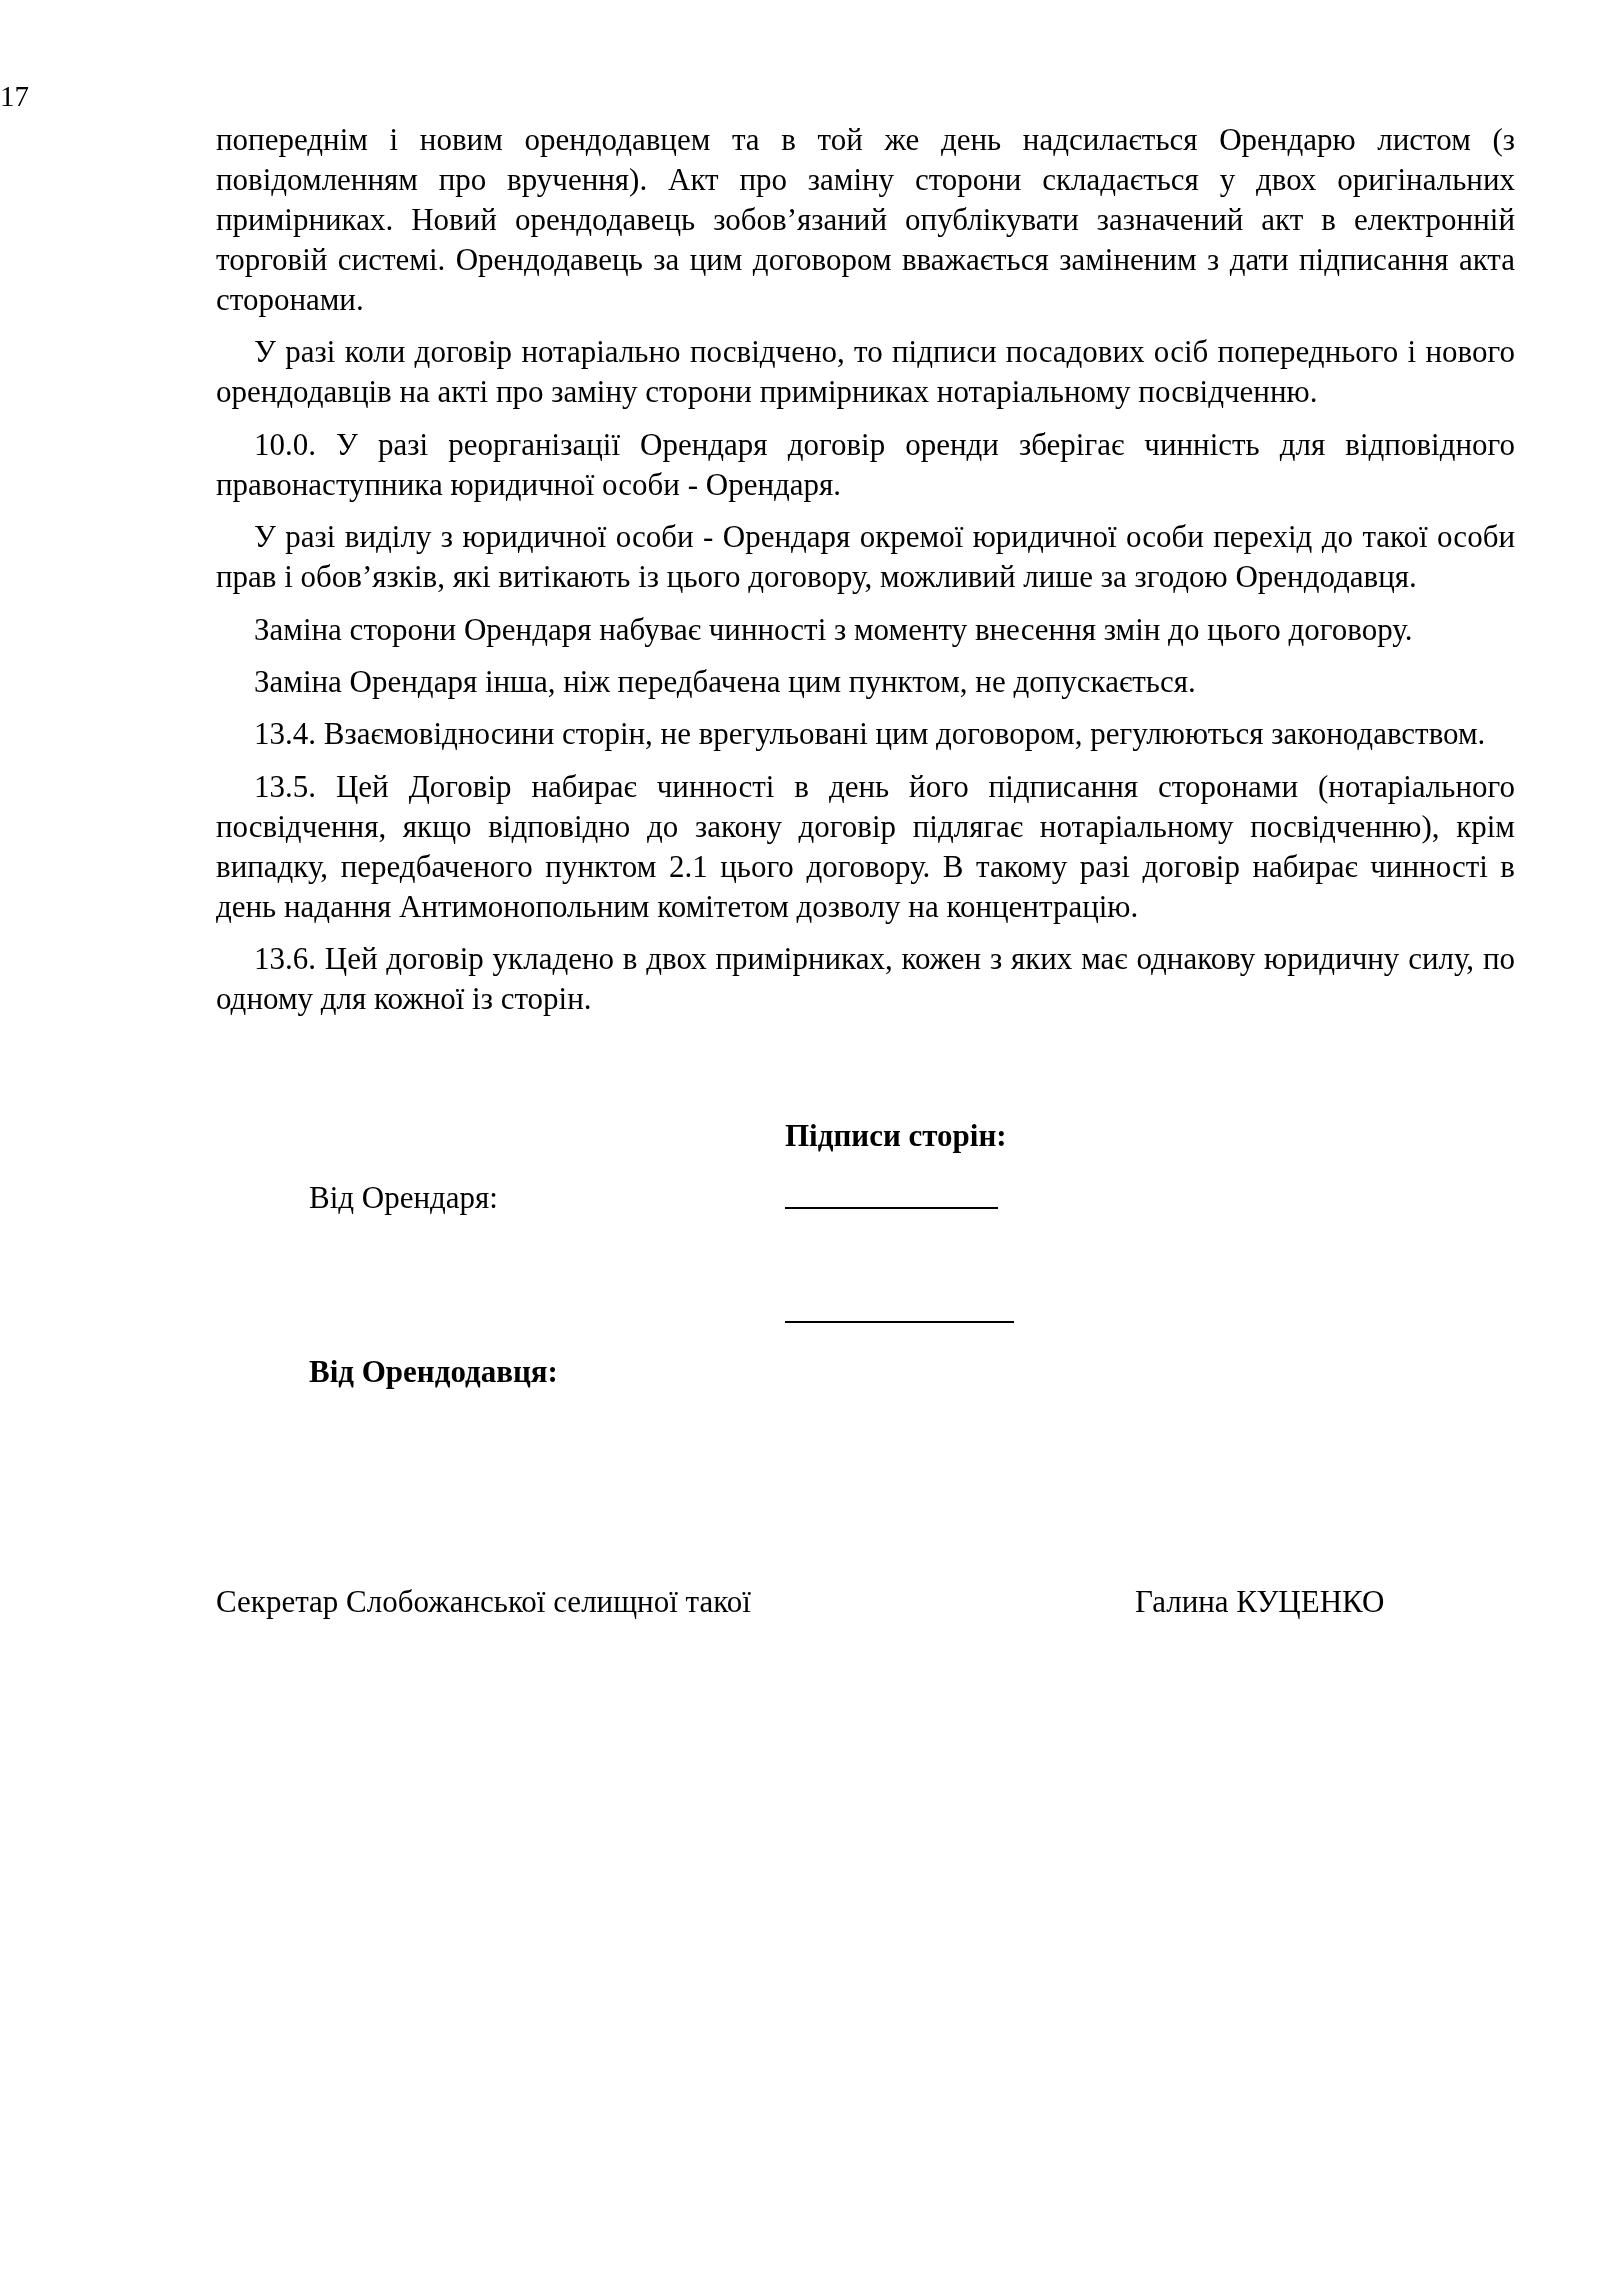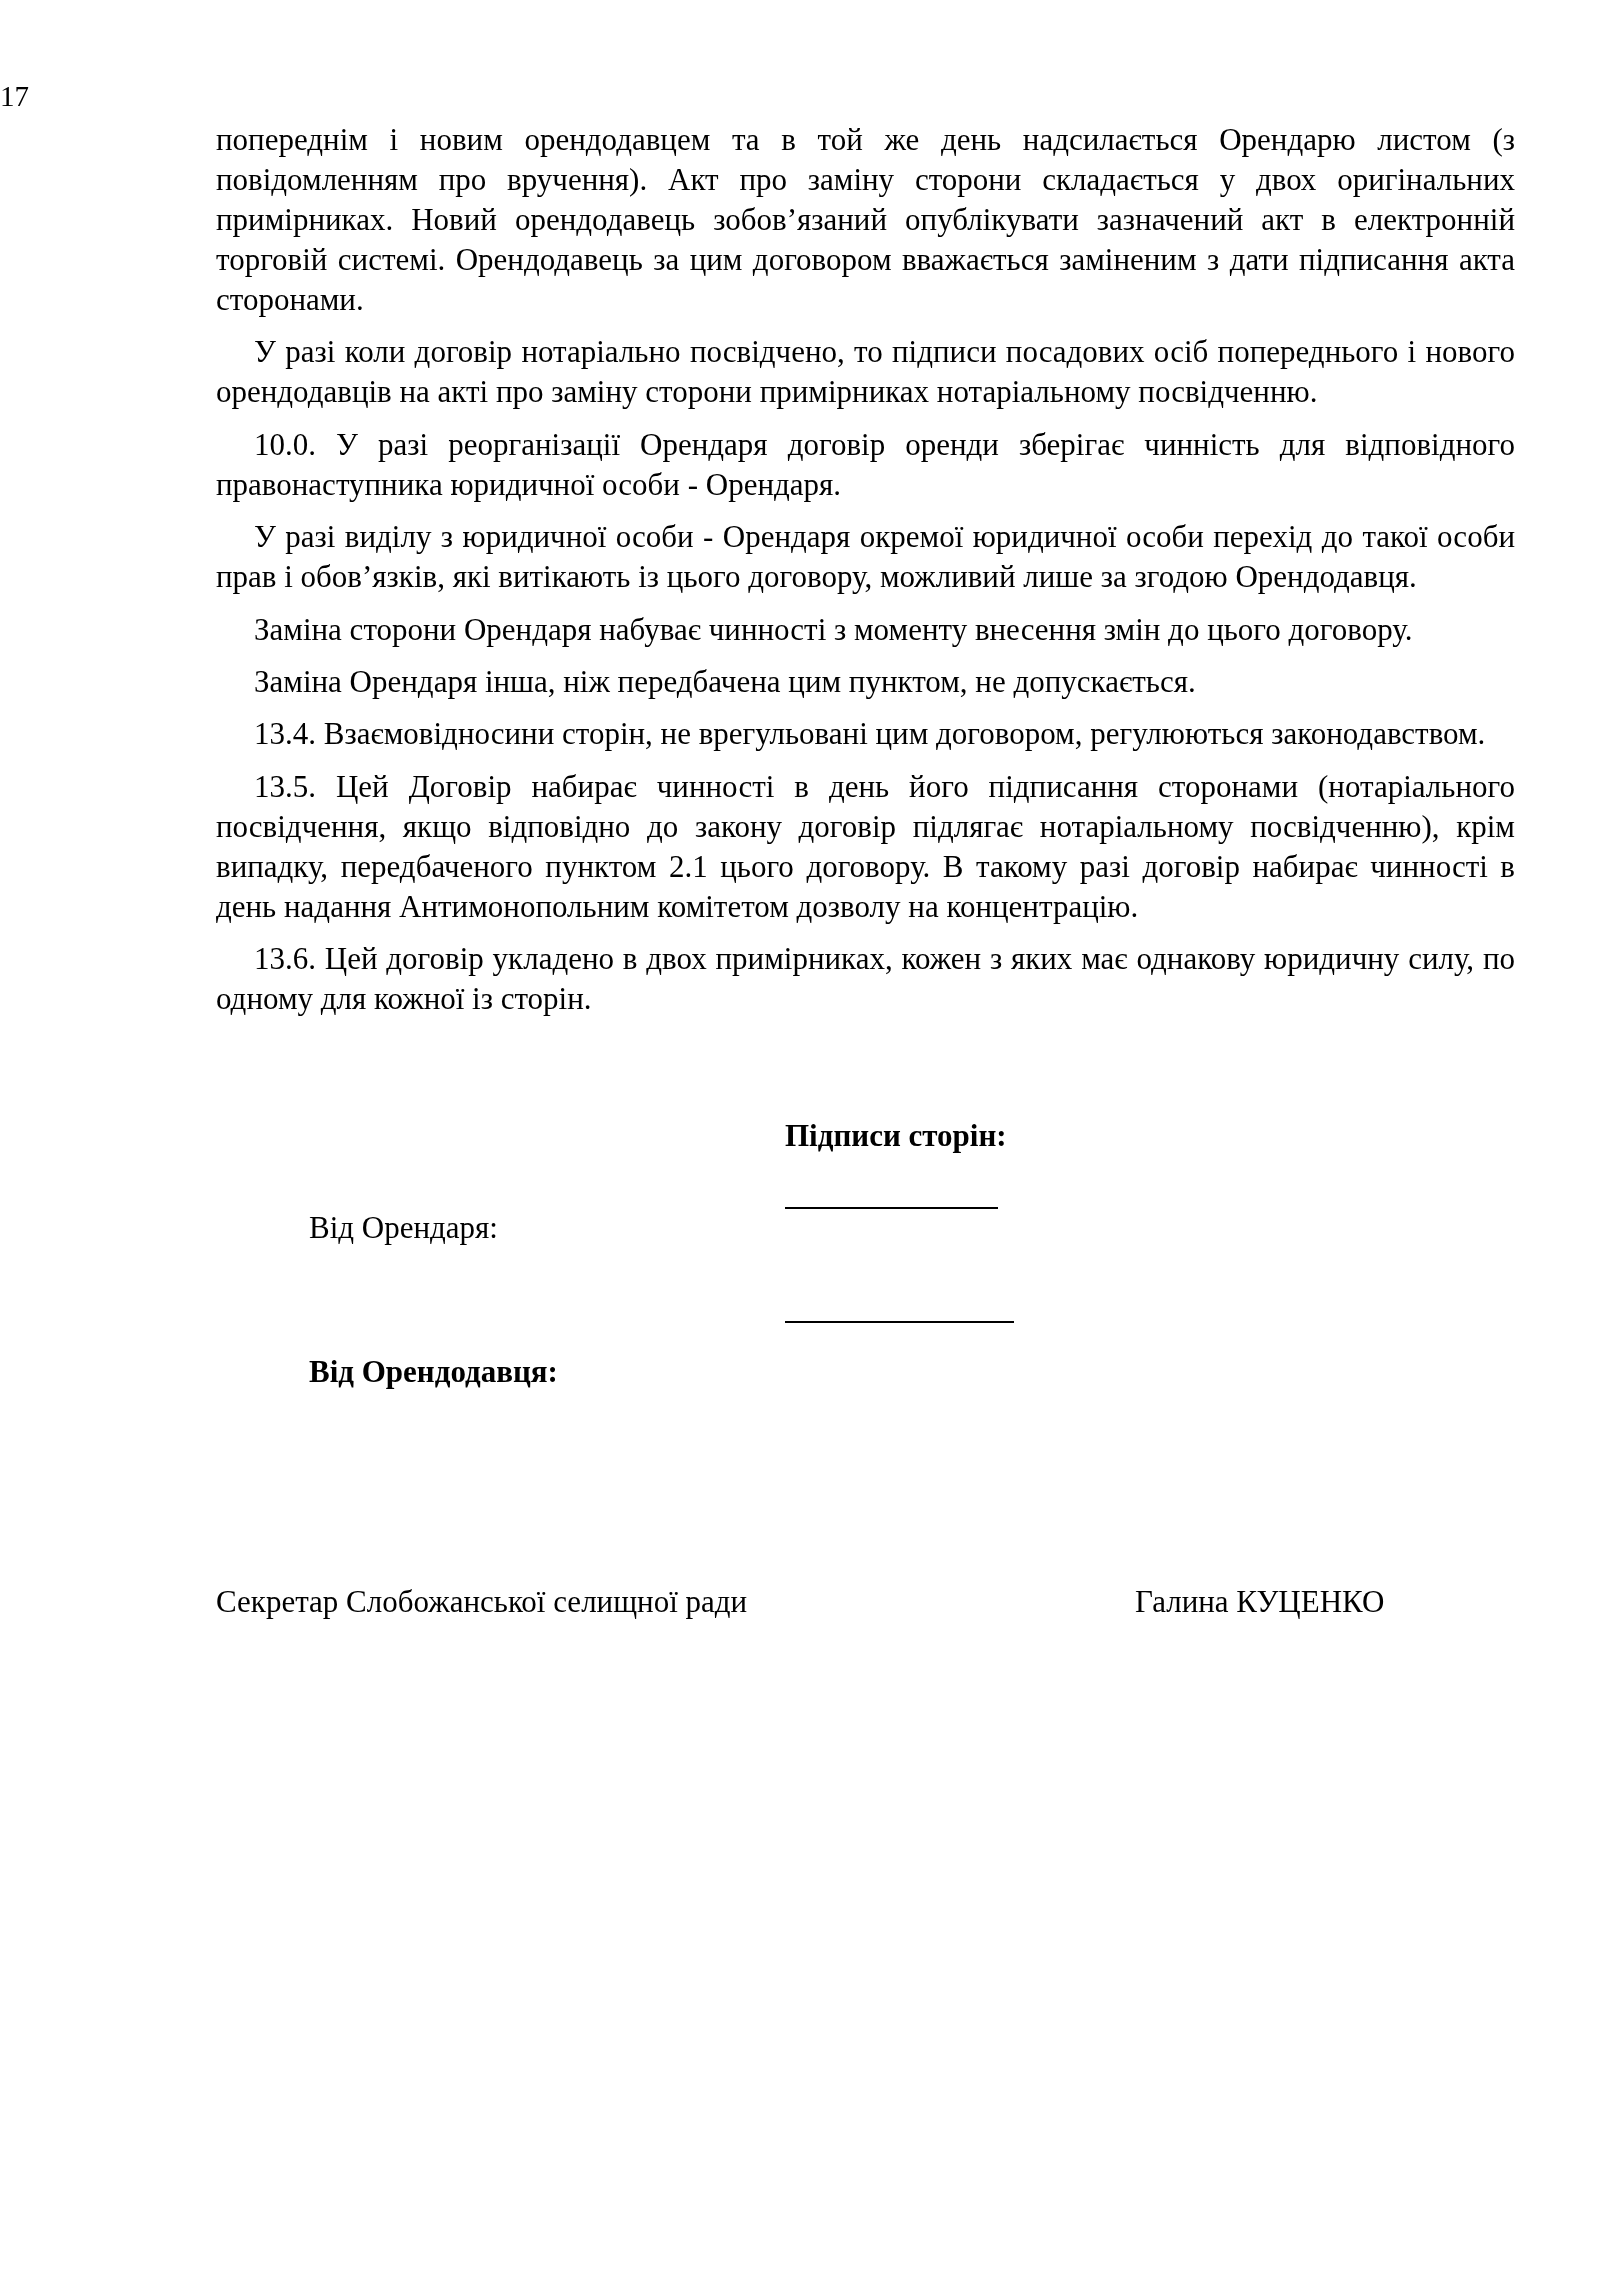--- a/index.html
+++ b/index.html
@@ -47,21 +47,21 @@
       font-size: 31px;
       font-weight: bold;
       line-height: 39px;
     }
     .sig-row {
       position: absolute;
       left: 309px;
       font-size: 31px;
       line-height: 39px;
     }
-    .sig-row.lessee { top: 1208px; }
+    .sig-row.lessee { top: 1178px; }
     .sig-row.lessor { top: 1352px; font-weight: bold; }
     .sig-line {
       position: absolute;
       height: 0;
       border-bottom: 2px solid #000;
       left: 785px;
     }
     .sig-line.lessee { top: 1207px; width: 213px; }
     .sig-line.lessor { top: 1321px; width: 229px; }
     .footer-left {
@@ -97,15 +97,15 @@
 </div>
 
 <div class="signatures-title">Підписи сторін:</div>
 
 <div class="sig-row lessee">Від Орендаря:</div>
 <div class="sig-line lessee"></div>
 
 <div class="sig-row lessor">Від Орендодавця:</div>
 <div class="sig-line lessor"></div>
 
-<div class="footer-left">Секретар Слобожанської селищної ради</div>
+<div class="footer-left">Секретар Слобожанської селищної такої</div>
 <div class="footer-right">Галина КУЦЕНКО</div>
 
 
 </body></html>

